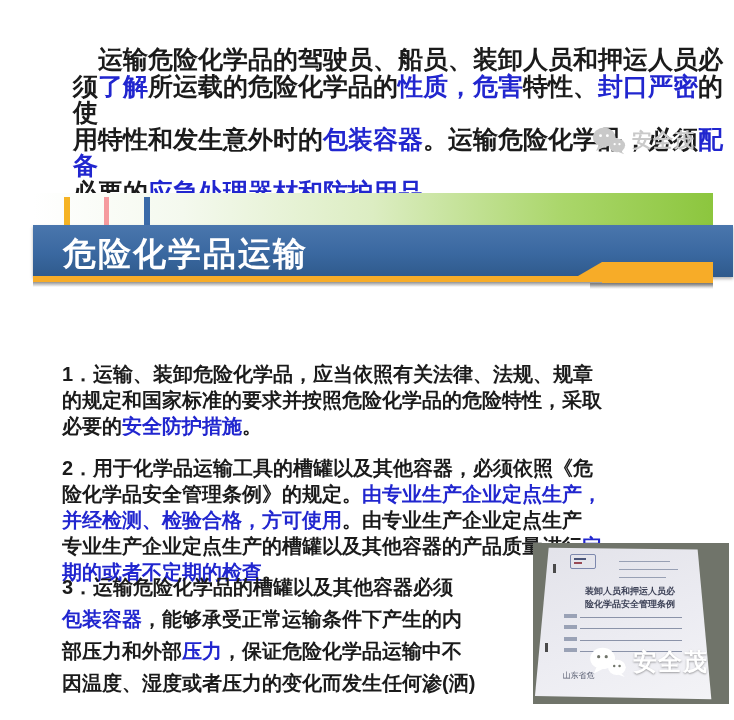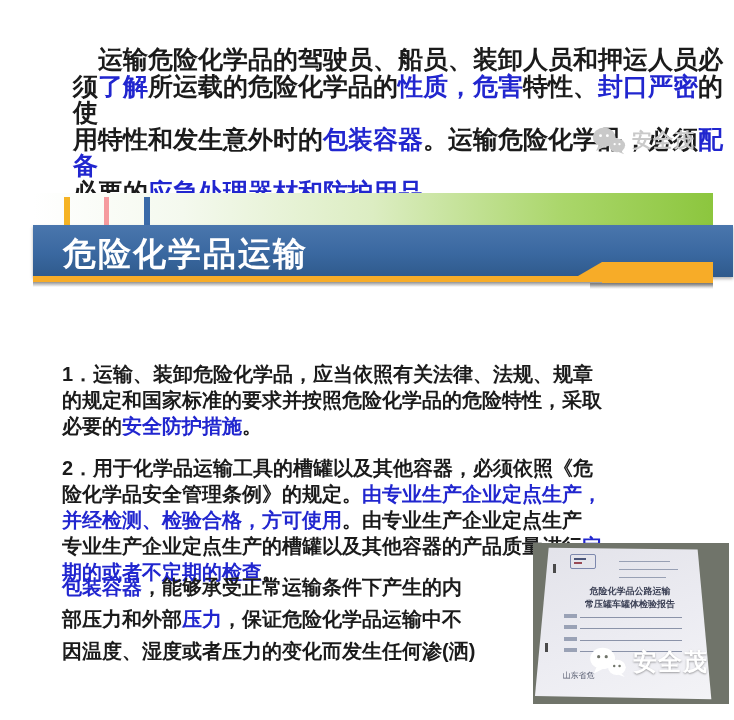--- a/index.html
+++ b/index.html
@@ -127,36 +127,37 @@
   <div class="ribbon-thick"></div>
 
   <p class="para p1"><span class="run-k">1．运输、装卸危险化学品，应当依照有关法律、法规、规章
 的规定和国家标准的要求并按照危险化学品的危险特性，采取
 必要的</span><span class="run-b">安全防护措施</span><span class="run-k">。</span></p>
   <p class="para p2"><span class="run-k">2．用于化学品运输工具的槽罐以及其他容器，必须依照《危
 险化学品安全管理条例》的规定。</span><span class="run-b">由专业生产企业定点生产，
 并经检测、检验合格，方可使用</span><span class="run-k">。由专业生产企业定点生产
 专业生产企业定点生产的槽罐以及其他容器的产品质量进行</span><span class="run-b">定
 期的或者不定期的检查</span><span class="run-k">。</span></p>
-  <p class="para p3"><span class="run-b">包装容器</span><span class="run-k">，能够承受正常运输条件下产生的内
+  <p class="para p3"><span class="run-k">3．运输危险化学品的槽罐以及其他容器必须
+</span><span class="run-b">包装容器</span><span class="run-k">，能够承受正常运输条件下产生的内
 部压力和外部</span><span class="run-b">压力</span><span class="run-k">，保证危险化学品运输中不
 因温度、湿度或者压力的变化而发生任何渗(洒)</span></p>
 
   <figure class="photo" style="margin:0;">
     <div class="paper"></div>
     <div class="paper-logo">
       <span class="mark1"></span>
         <span class="mark2"></span>
     </div>
     <div class="paper-line pl1"></div>
     <div class="paper-line pl2"></div>
     <div class="paper-line pl3"></div>
     <div class="paper-title">
-      <div>危险化学品公路运输</div>
-      <div>常压罐车罐体检验报告</div>
+      <div>装卸人员和押运人员必</div>
+      <div>险化学品安全管理条例</div>
     </div>
     <div class="clip-mark cm1"></div>
     <div class="clip-mark cm2"></div>
     <div class="paper-row pr1"></div>
     <div class="paper-row pr2"></div>
     <div class="paper-row pr3"></div>
     <div class="paper-row pr4"></div>
     <div class="paper-footer">山东省危</div>
     <div class="wm wm-photo">
       <span>

